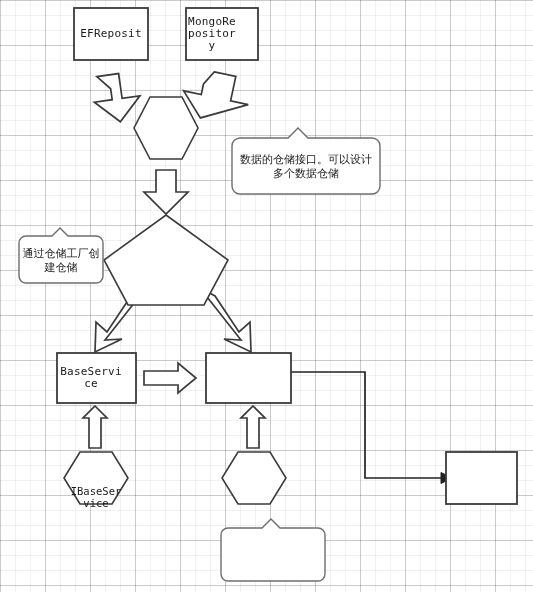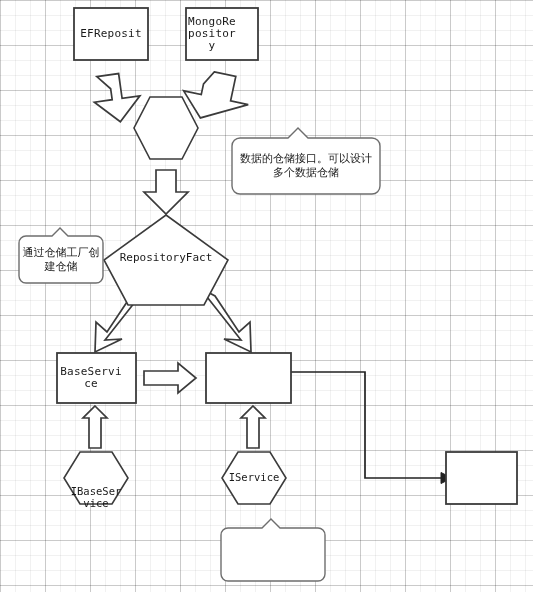--- a/index.html
+++ b/index.html
@@ -46,21 +46,21 @@
     letter-spacing: 0.2px;
   }
   .lbl-hex-small {
     font-size: 10.5px;
     letter-spacing: 0px;
   }
   .lbl-pent {
     font-size: 11px;
   }
   .lbl-note {
-    font-family: Liberation Mono, monospace;
+    font-family: Liberation Sans, sans-serif;
     font-size: 11px;
     line-height: 1.25;
   }
 </style>
 </head>
 <body>
 
 <div id="canvas">
 
   <svg class="svg-layer" viewBox="0 0 533 592" xmlns="http://www.w3.org/2000/svg">
@@ -119,28 +119,26 @@
                A7,7 0 0 1 325,535 L325,574 A7,7 0 0 1 318,581
                L228,581 A7,7 0 0 1 221,574 L221,535 A7,7 0 0 1 228,528 Z" fill="#ffffff" stroke="#6e6e6e" stroke-width="1.4"></path>
     </g>
   </svg>
 
   <div class="node-label lbl-box" style="left:74px; top:8px; width:74px; height:52px;border-radius:20px;">EFReposit</div>
 
   <div class="node-label lbl-box" style="left:188px; top:8px; width:48px; height:52px;">MongoRepository</div>
 
 
-  <div class="node-label lbl-pent" style="left:112px; top:240px; width:108px; height:36px;">RepositoryFact</div>
 
   <div class="node-label lbl-box" style="left:59px; top:353px; width:64px; height:50px;">BaseService</div>
 
 
   <div class="node-label lbl-hex-small" style="left:70px; top:452px; width:52px; height:52px;margin-top:20px;">IBaseService</div>
 
-  <div class="node-label lbl-hex-small" style="left:226px; top:452px; width:56px; height:52px;">IService</div>
 
 
   <div class="node-label lbl-note" style="left:240px; top:142px; width:132px; height:50px;">数据的仓储接口。可以设计多个数据仓储</div>
 
   <div class="node-label lbl-note" style="left:22px; top:240px; width:78px; height:42px;">通过仓储工厂创建仓储</div>
 
 
 </div>
 
 </body></html>

